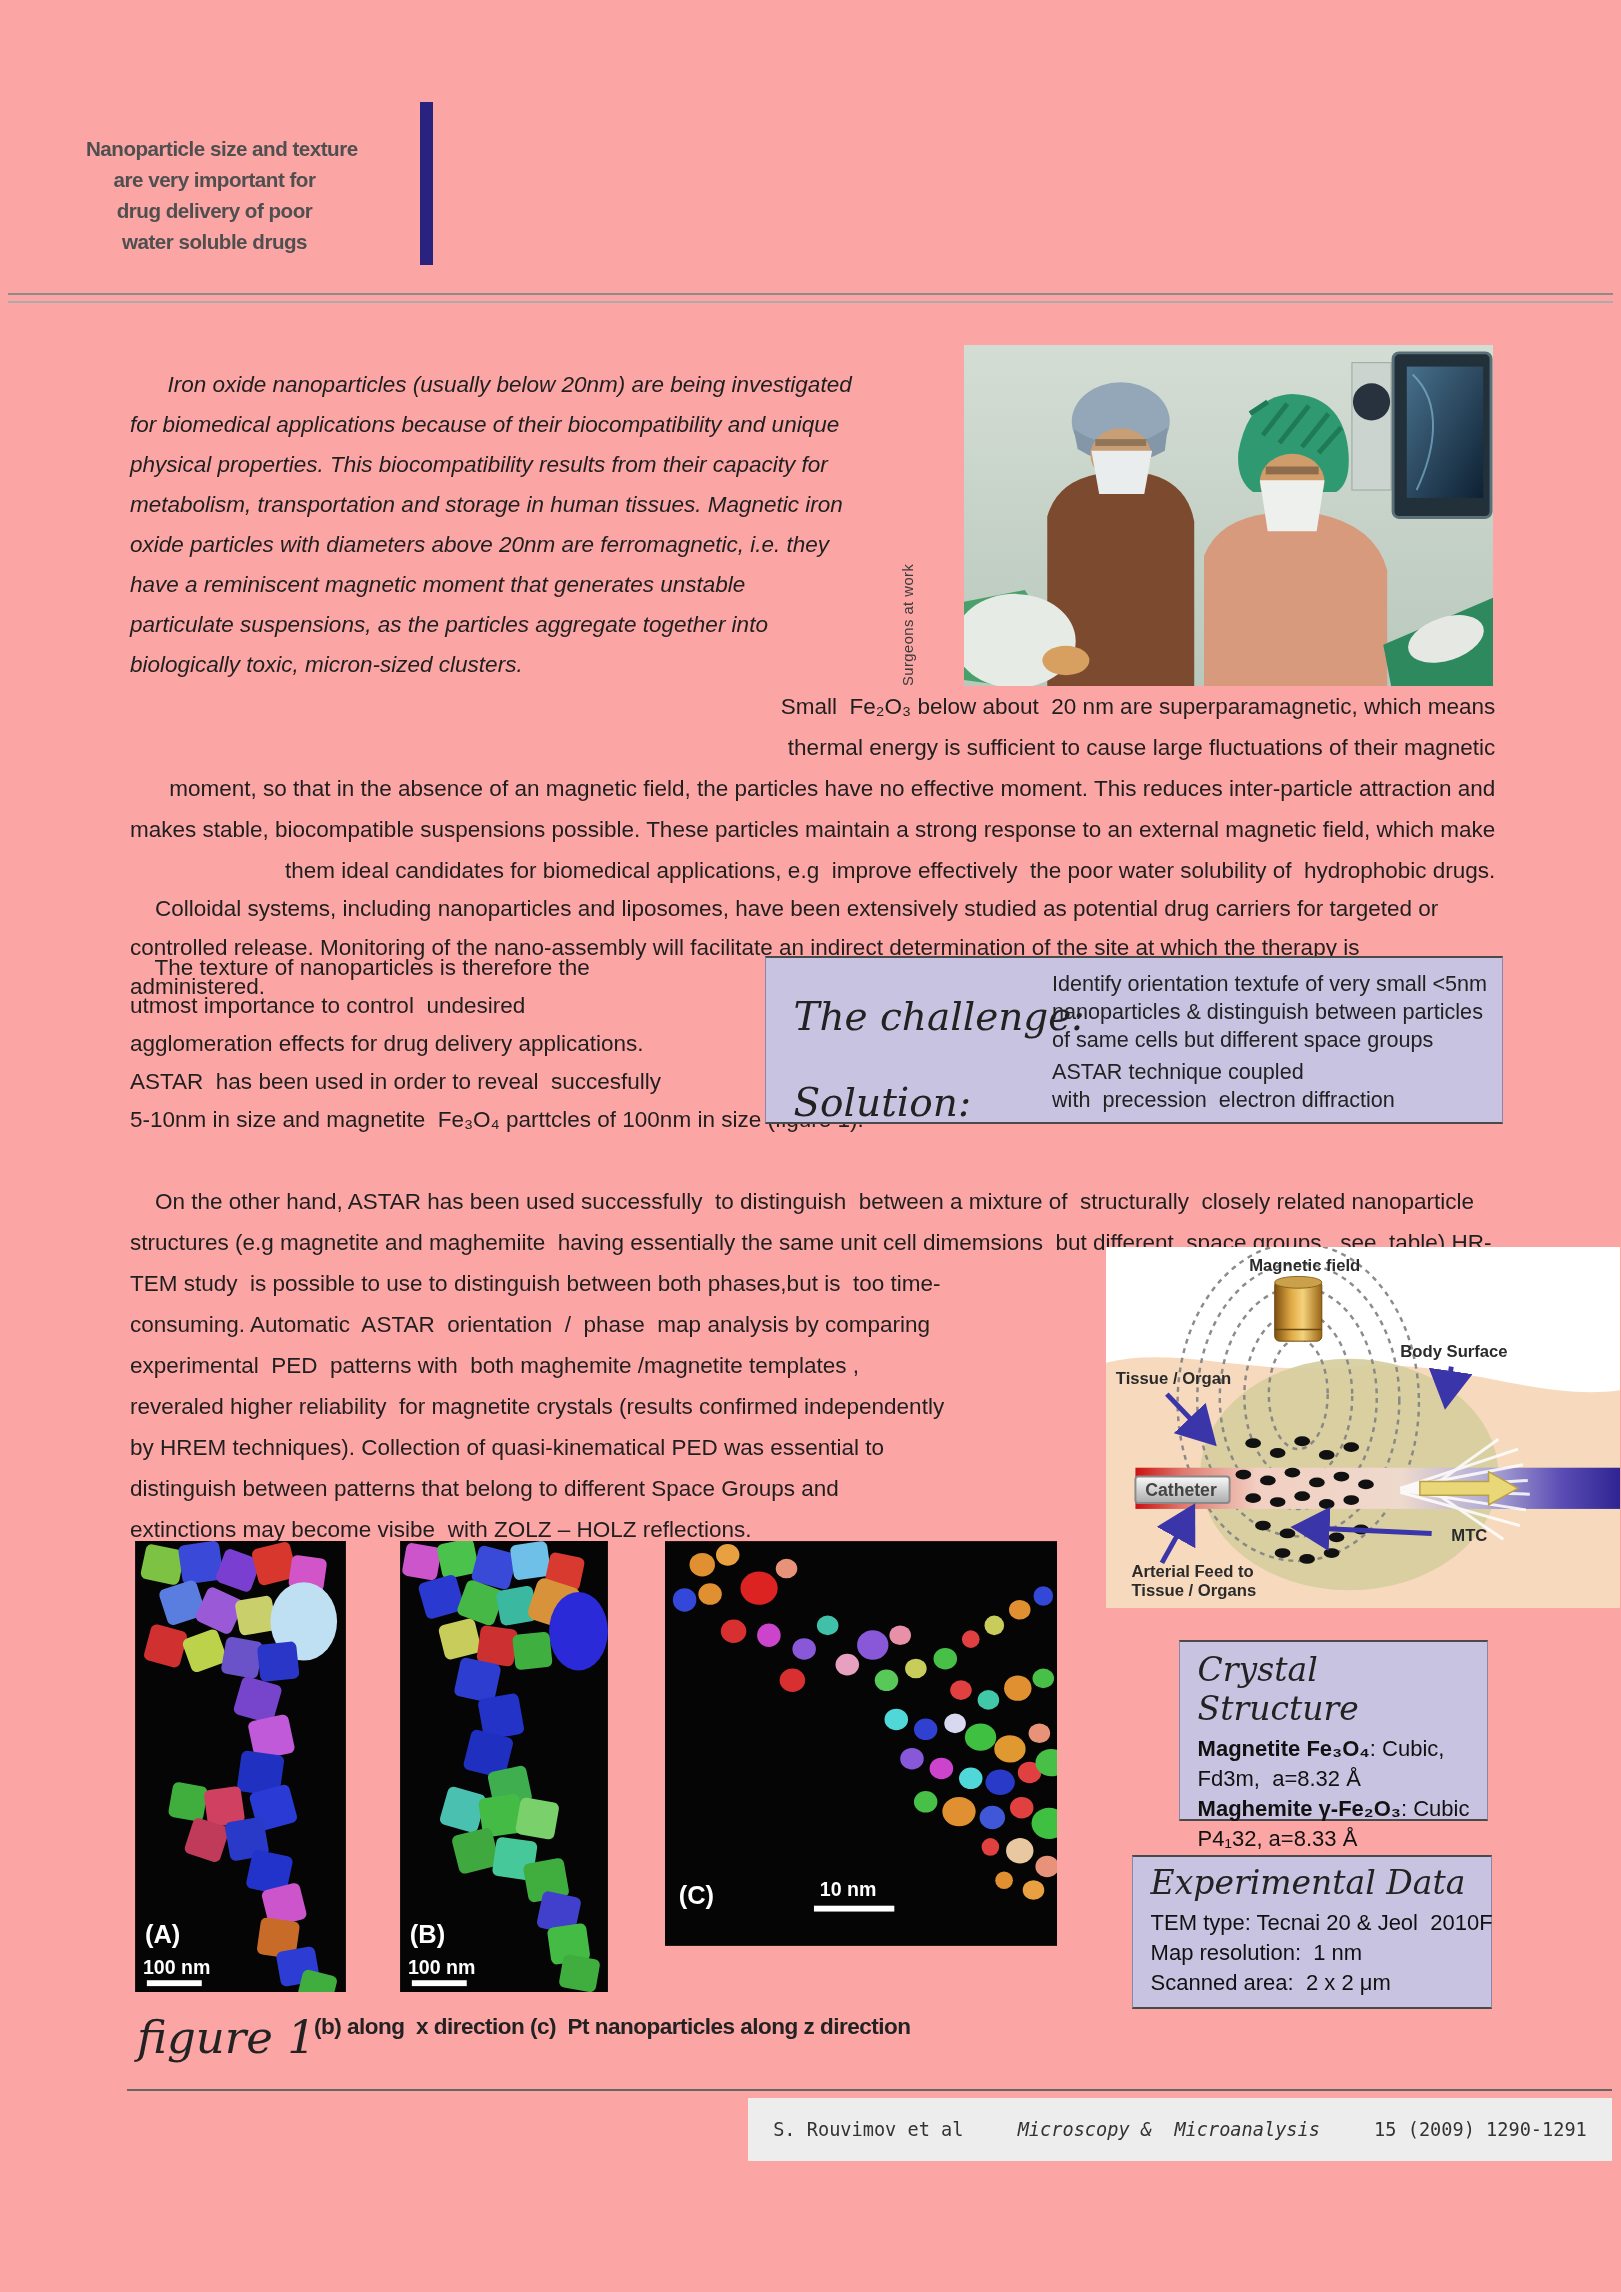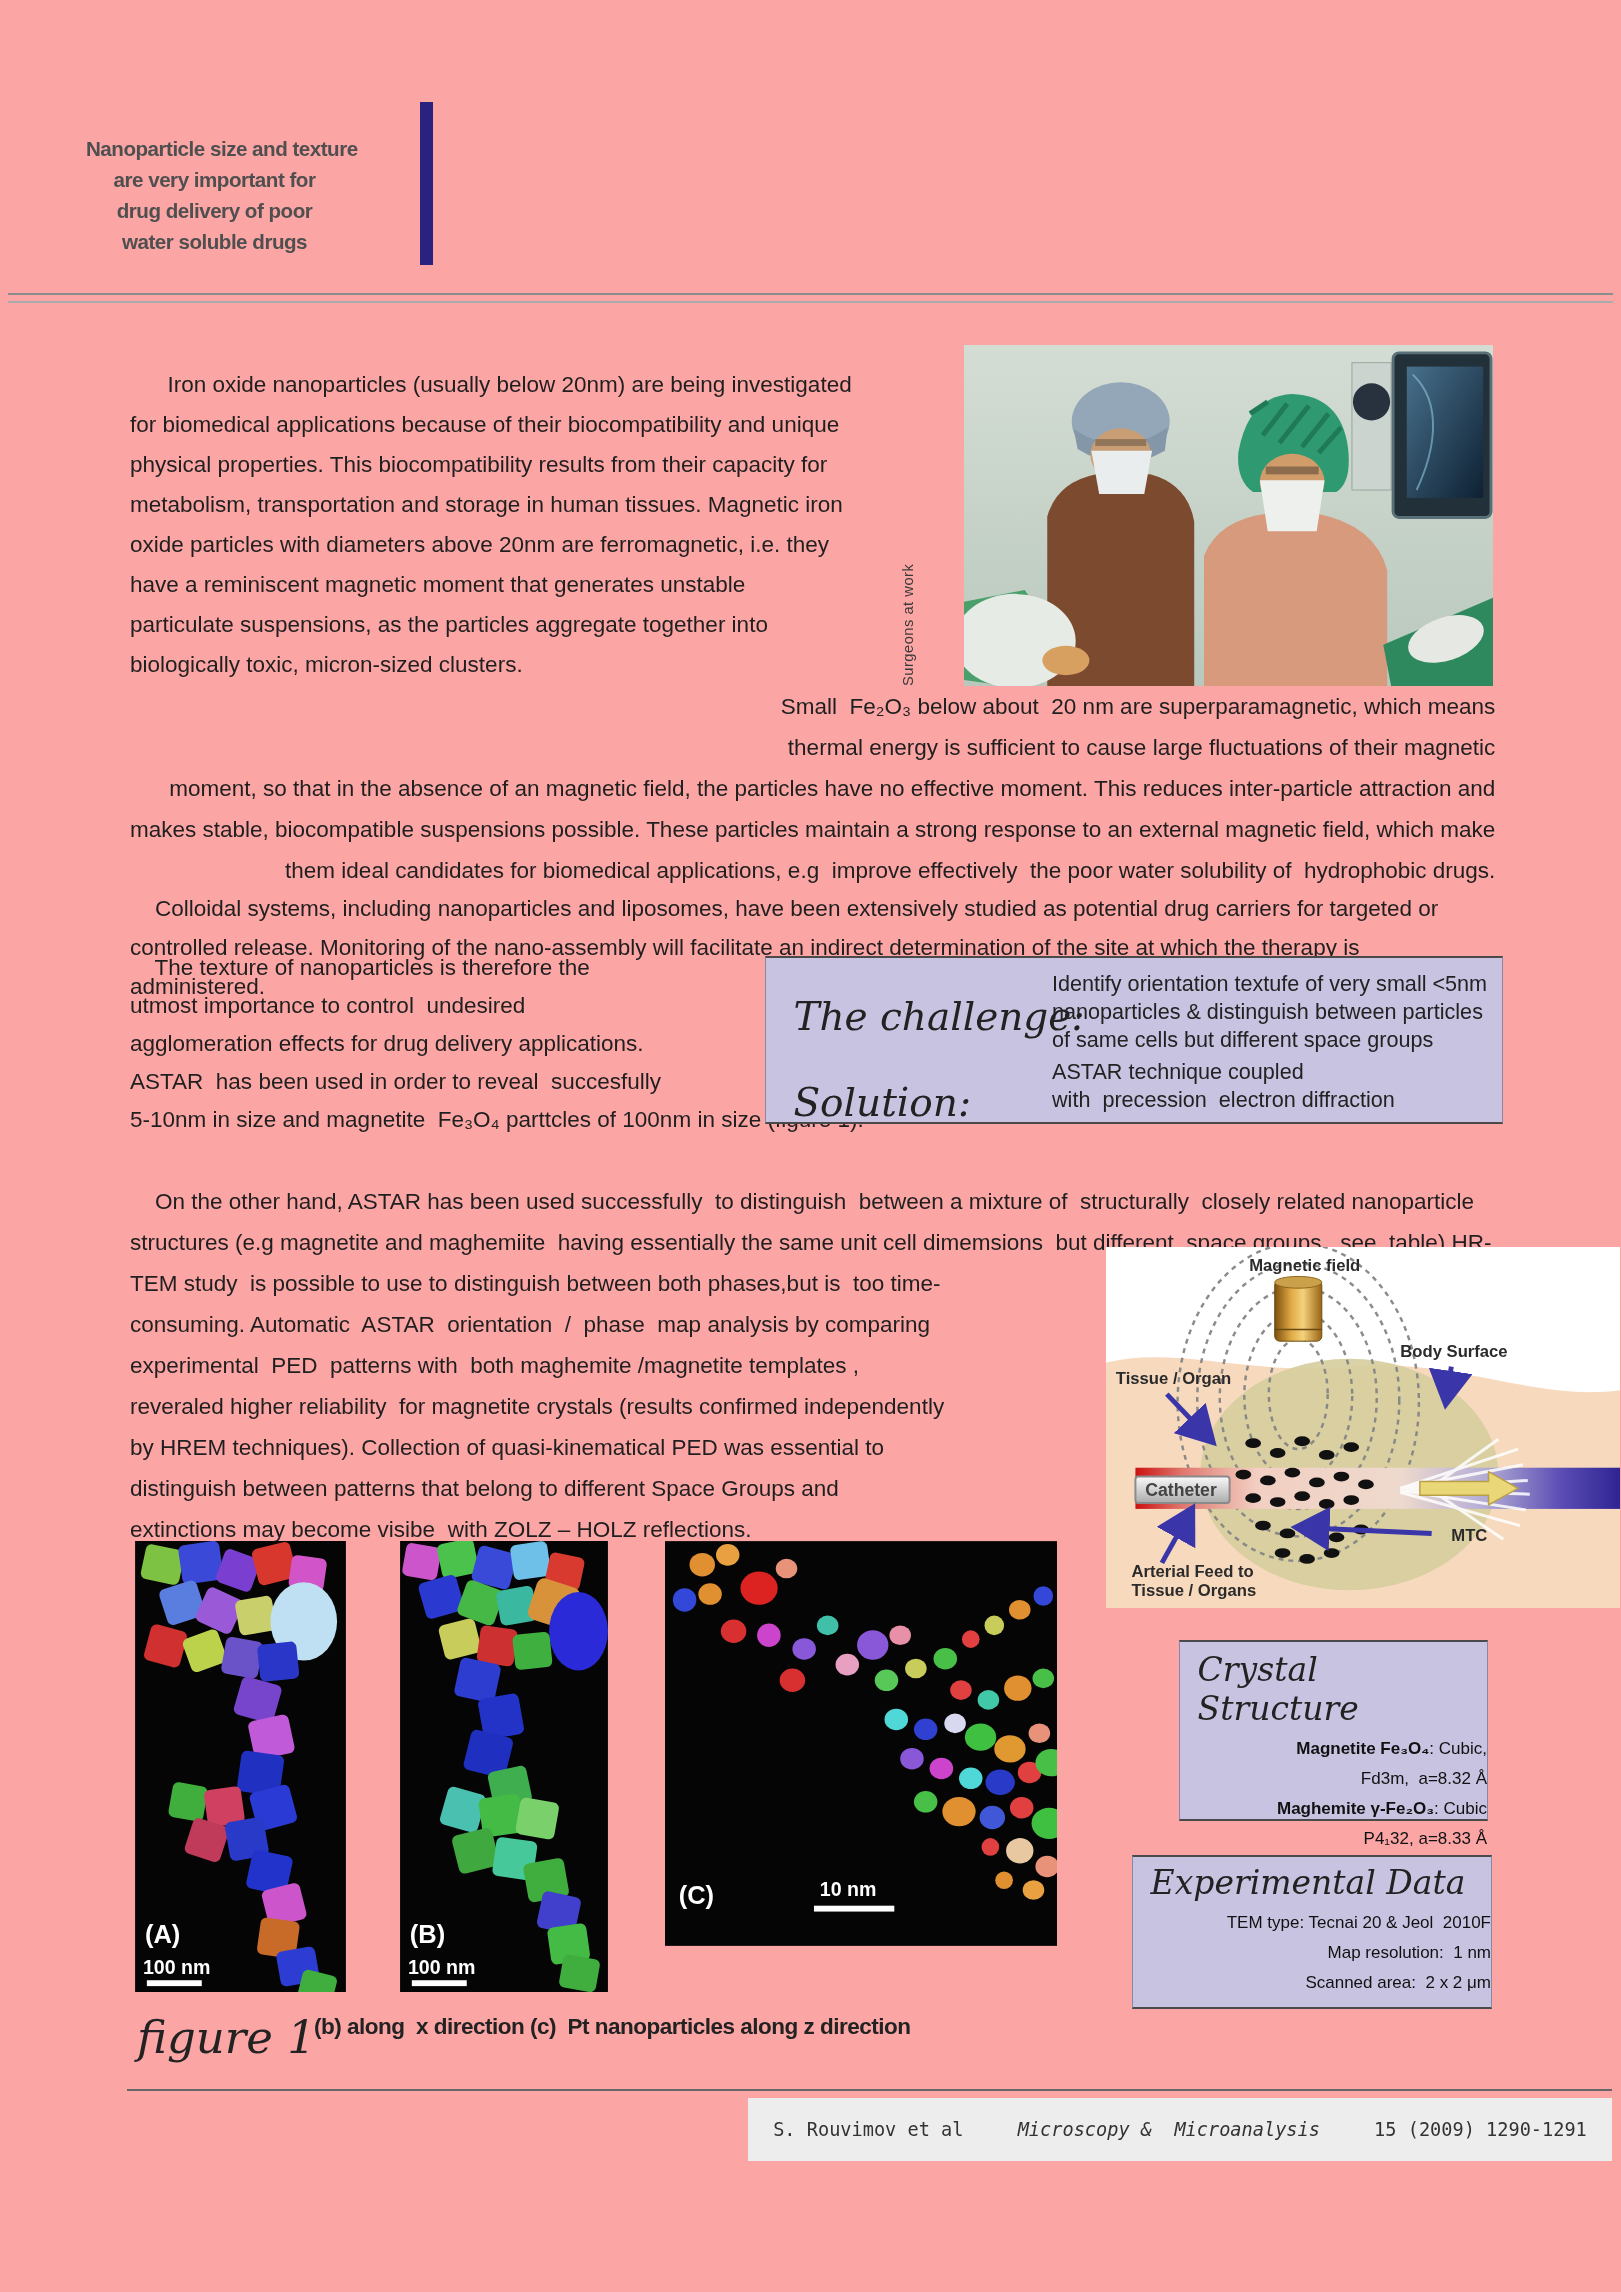--- a/index.html
+++ b/index.html
@@ -15,21 +15,21 @@
   .accent-bar { background:#29227e; }
   .hrule { border-top:2.9px solid #8c8c8c; border-bottom:2px solid #ababab; height:5.9px; }
   .script { font-family:"DejaVu Serif", serif; font-style:italic; color:#222; }
   .vert-caption { font-size:14.7px; color:#3a3a3a; letter-spacing:0.5px;
                   transform:rotate(-90deg); transform-origin:0 0; white-space:pre; }
   .lavender-box { background:#c9c3e2; border-top:2.9px solid #4a4a4a; border-bottom:2.9px solid #4a4a4a;
                   border-left:1px solid #8a86a8; border-right:1px solid #8a86a8; box-sizing:border-box; }
   .chal-label { font-size:39px;margin-top:28px; }
   .chal-text { font-size:21.6px; color:#222; line-height:28px; }
   .infobox-title { font-size:33px; margin-bottom:5.9px; }
-  .infobox-line { font-size:17px; color:#111; line-height:30px;text-align:right; }
+  .infobox-line { font-size:22px; color:#111; line-height:30px; }
   .caption-text { font-size:22.5px; font-weight:bold; color:#222; letter-spacing:-0.5px; line-height:32px; }
   .figure-script { font-size:45px; }
   .thin-rule { border-top:2px solid #666; height:0; }
   .cite-box { background:#ededed; display:flex; align-items:center; justify-content:center;
               font-family:"DejaVu Sans Mono", monospace; font-size:18.6px; color:#333;gap:43px; }
   .diagram-label { font-weight:bold; fill:#2b2b2b; font-size:17px; font-family:"Liberation Sans",sans-serif; }
   .panel-label { fill:#ffffff; font-weight:bold; font-size:26px; font-family:"Liberation Sans",sans-serif; }
   .scale-label { fill:#ffffff; font-weight:bold; font-size:20px; font-family:"Liberation Sans",sans-serif; }
 </style>
 </head>
@@ -42,21 +42,21 @@
       <div class="tline">are very important for</div>
       <div class="tline">drug delivery of poor</div>
       <div class="tline">water soluble drugs</div>
     </div>
 
   <div class="abs accent-bar" style="left:420px; top:102px; width:12.7px; height:163px;"></div>
 
 
   <div class="abs hrule" style="left:7.8px; top:293px; width:1605px;"></div>
 
-  <div class="abs body-text" style="left:130px; top:365px; line-height:40px;">
+  <div class="abs body-text" style="left:130px; top:365px; line-height:40px;font-style:italic;">
       <div class="tline">      Iron oxide nanoparticles (usually below 20nm) are being investigated</div>
       <div class="tline">for biomedical applications because of their biocompatibility and unique</div>
       <div class="tline">physical properties. This biocompatibility results from their capacity for</div>
       <div class="tline">metabolism, transportation and storage in human tissues. Magnetic iron</div>
       <div class="tline">oxide particles with diameters above 20nm are ferromagnetic, i.e. they</div>
       <div class="tline">have a reminiscent magnetic moment that generates unstable</div>
       <div class="tline">particulate suspensions, as the particles aggregate together into</div>
       <div class="tline">biologically toxic, micron-sized clusters.</div>
     </div>
 

